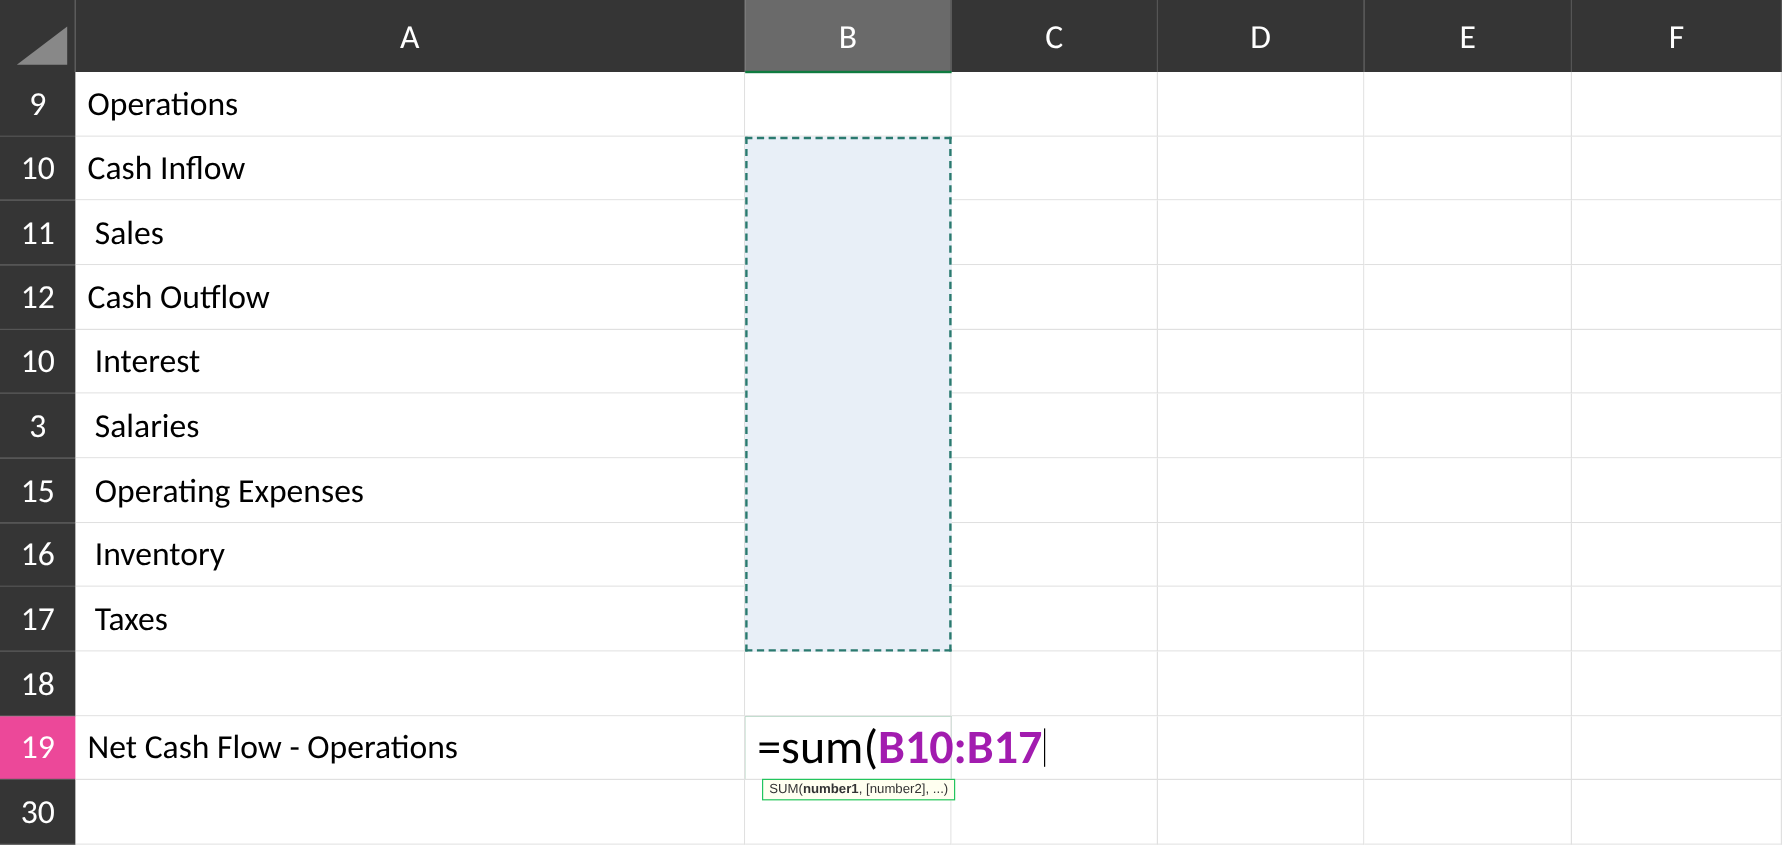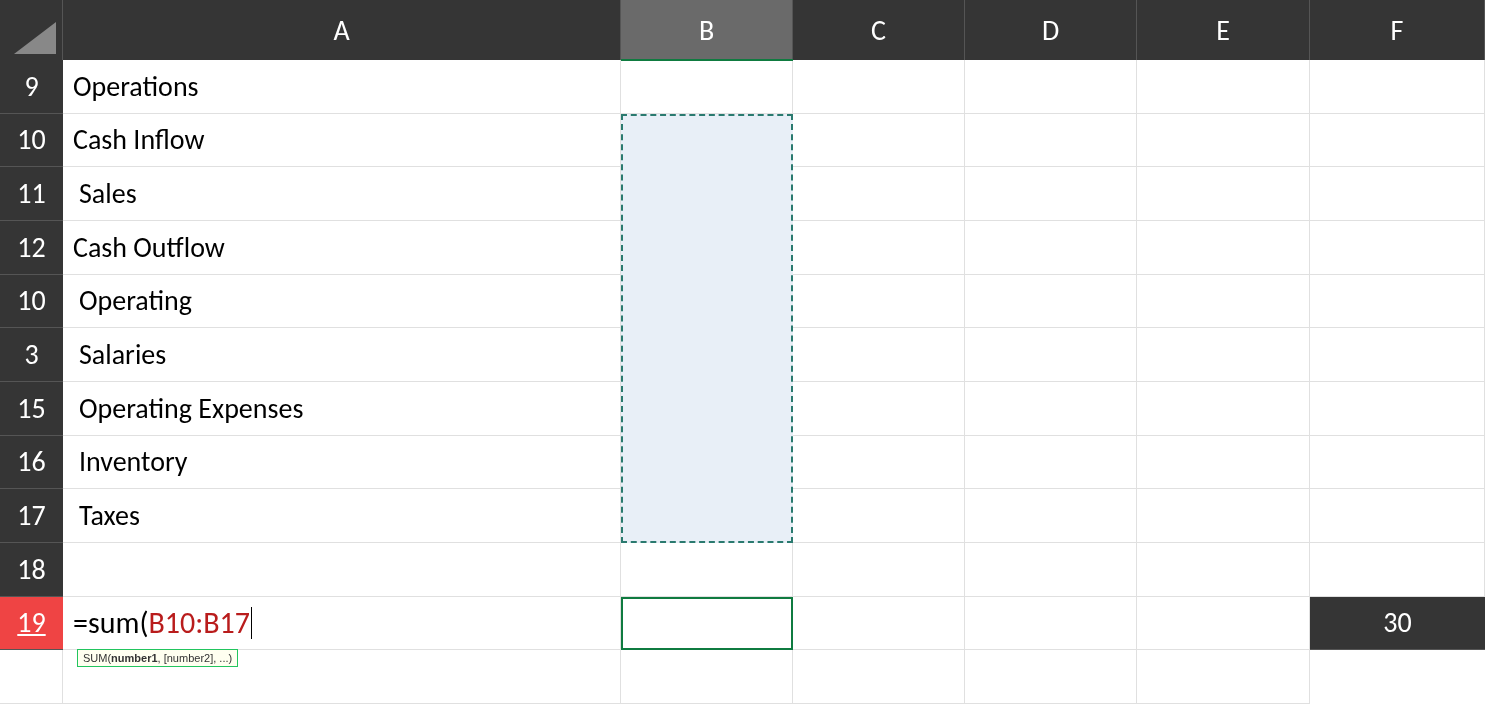--- a/index.html
+++ b/index.html
@@ -52,22 +52,21 @@
       background: #353535;
       color: #fff;
       display: flex;
       align-items: center;
       justify-content: center;
       border-bottom: 1px solid #555;
       font-size: 28px;
       font-weight: 400;
     }
     .row-header.selected-row {
-      background: #ef4444;
-      text-decoration: underline;
+      background: #ec4899;
     }
     .cell {
       background: #fff;
       border-right: 1px solid #e0e0e0;
       border-bottom: 1px solid #e0e0e0;
       padding: 2px 10px;
       display: flex;
       align-items: center;
       color: #000;
       font-size: 28px;
@@ -93,24 +92,25 @@
     .active-border {
       position: absolute;
       border: 2px solid #0f7b40;
       z-index: 3;
       pointer-events: none;
     }
     .formula-text {
       display: flex;
       align-items: center;
       font-family: Calibri, 'Segoe UI', Arial, sans-serif;
-      font-size: 30px;
+      font-size: 40px;
     }
     .formula-ref {
-      color: #b91c1c;
+      color: #a21caf;
+      font-weight: bold;
     }
     .cursor-caret {
       display: inline-block;
       width: 1px;
       height: 32px;
       background: #000;
       margin-left: 1px;
       vertical-align: middle;
     }
     .tooltip {
@@ -175,21 +175,21 @@
 
   <div class="row-header">12</div>
   <div class="cell">Cash Outflow</div>
   <div class="cell"></div>
   <div class="cell"></div>
   <div class="cell"></div>
   <div class="cell"></div>
   <div class="cell"></div>
 
   <div class="row-header">10</div>
-  <div class="cell indent">Operating</div>
+  <div class="cell indent">Interest</div>
   <div class="cell"></div>
   <div class="cell"></div>
   <div class="cell"></div>
   <div class="cell"></div>
   <div class="cell"></div>
 
   <div class="row-header">3</div>
   <div class="cell indent">Salaries</div>
   <div class="cell"></div>
   <div class="cell"></div>
@@ -223,20 +223,21 @@
 
   <div class="row-header">18</div>
   <div class="cell"></div>
   <div class="cell"></div>
   <div class="cell"></div>
   <div class="cell"></div>
   <div class="cell"></div>
   <div class="cell"></div>
 
   <div class="row-header selected-row">19</div>
+  <div class="cell">Net Cash Flow - Operations</div>
   <div class="cell active">
     <span class="formula-text">
       <span>=sum(</span>
         <span class="formula-ref">B10:B17</span>
         <span class="cursor-caret"></span>
     </span>
     <div class="tooltip" style="top:52px; left:14px;">
       <span>SUM(</span><b>number1</b><span>, [number2], ...)</span>
     </div>
   </div>

